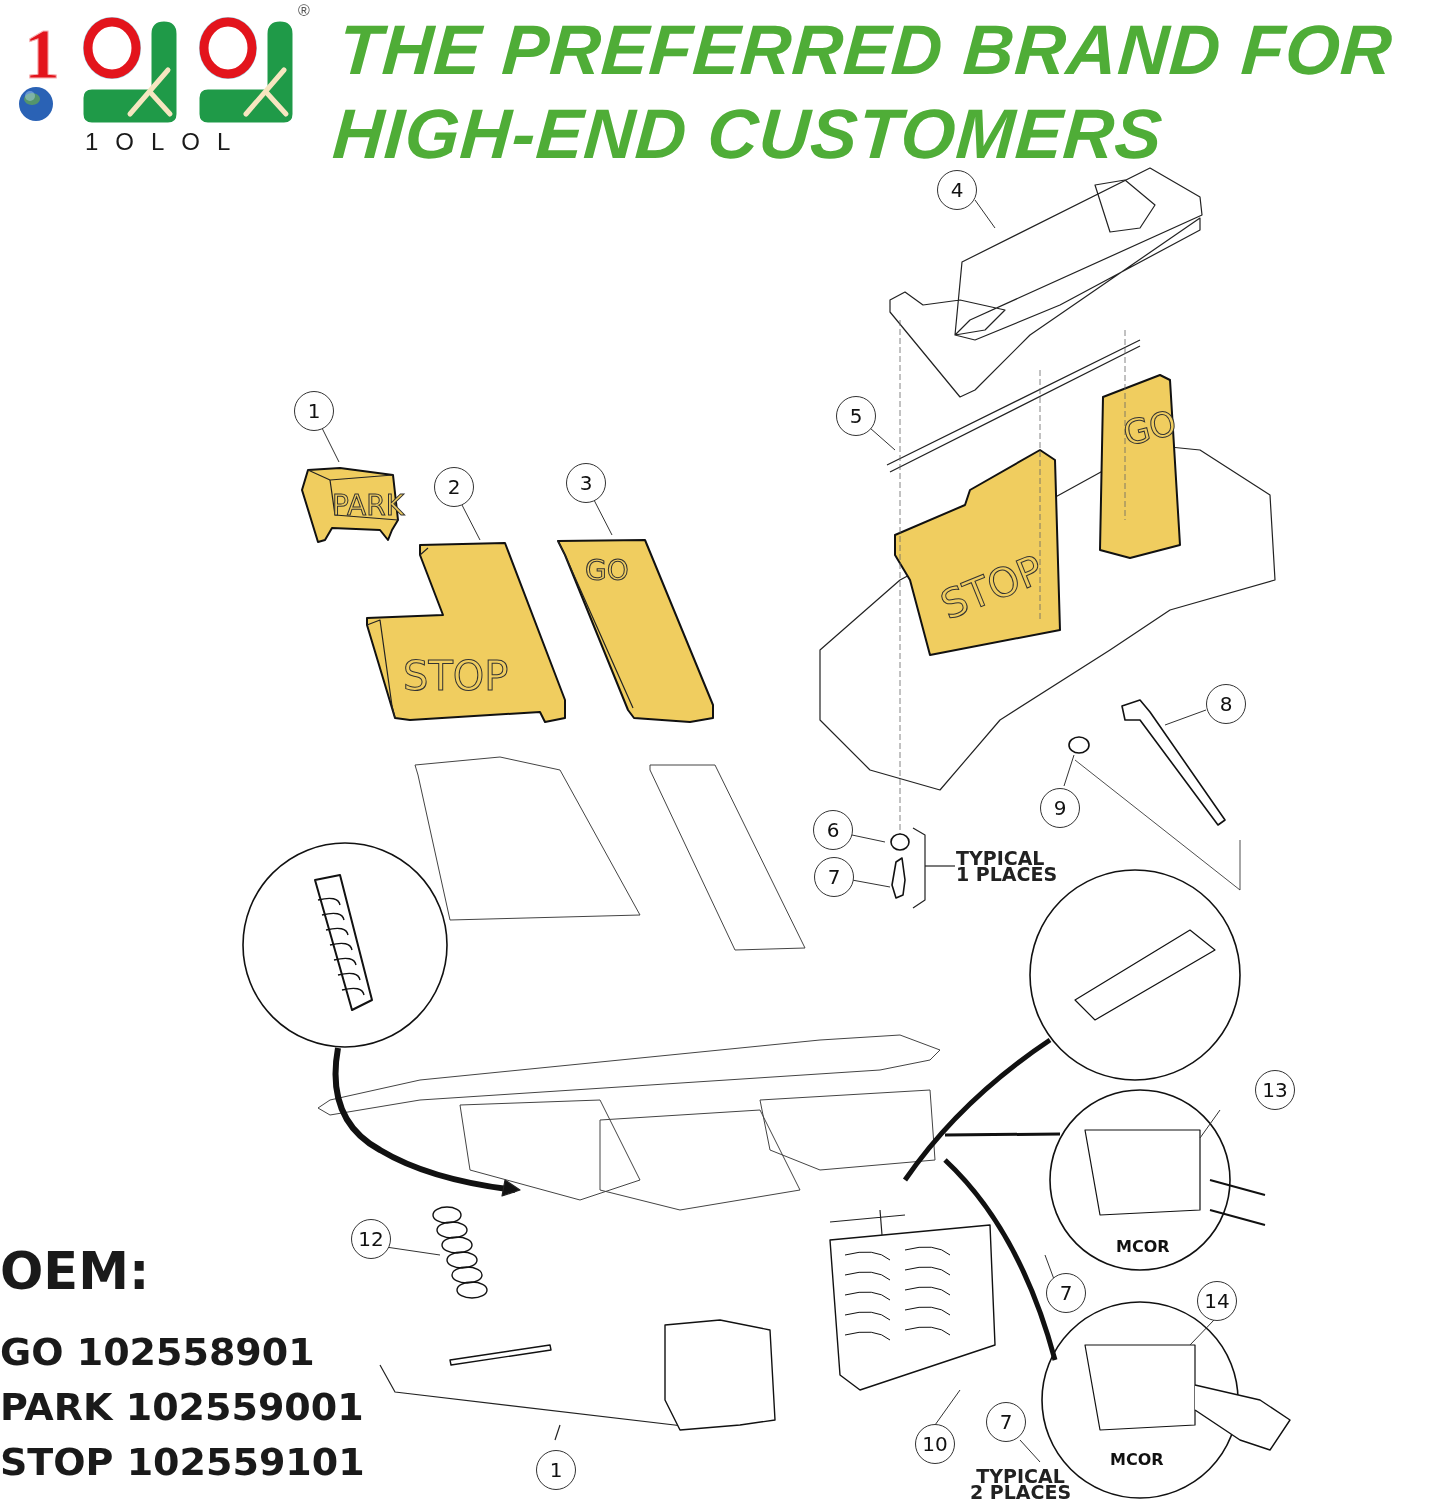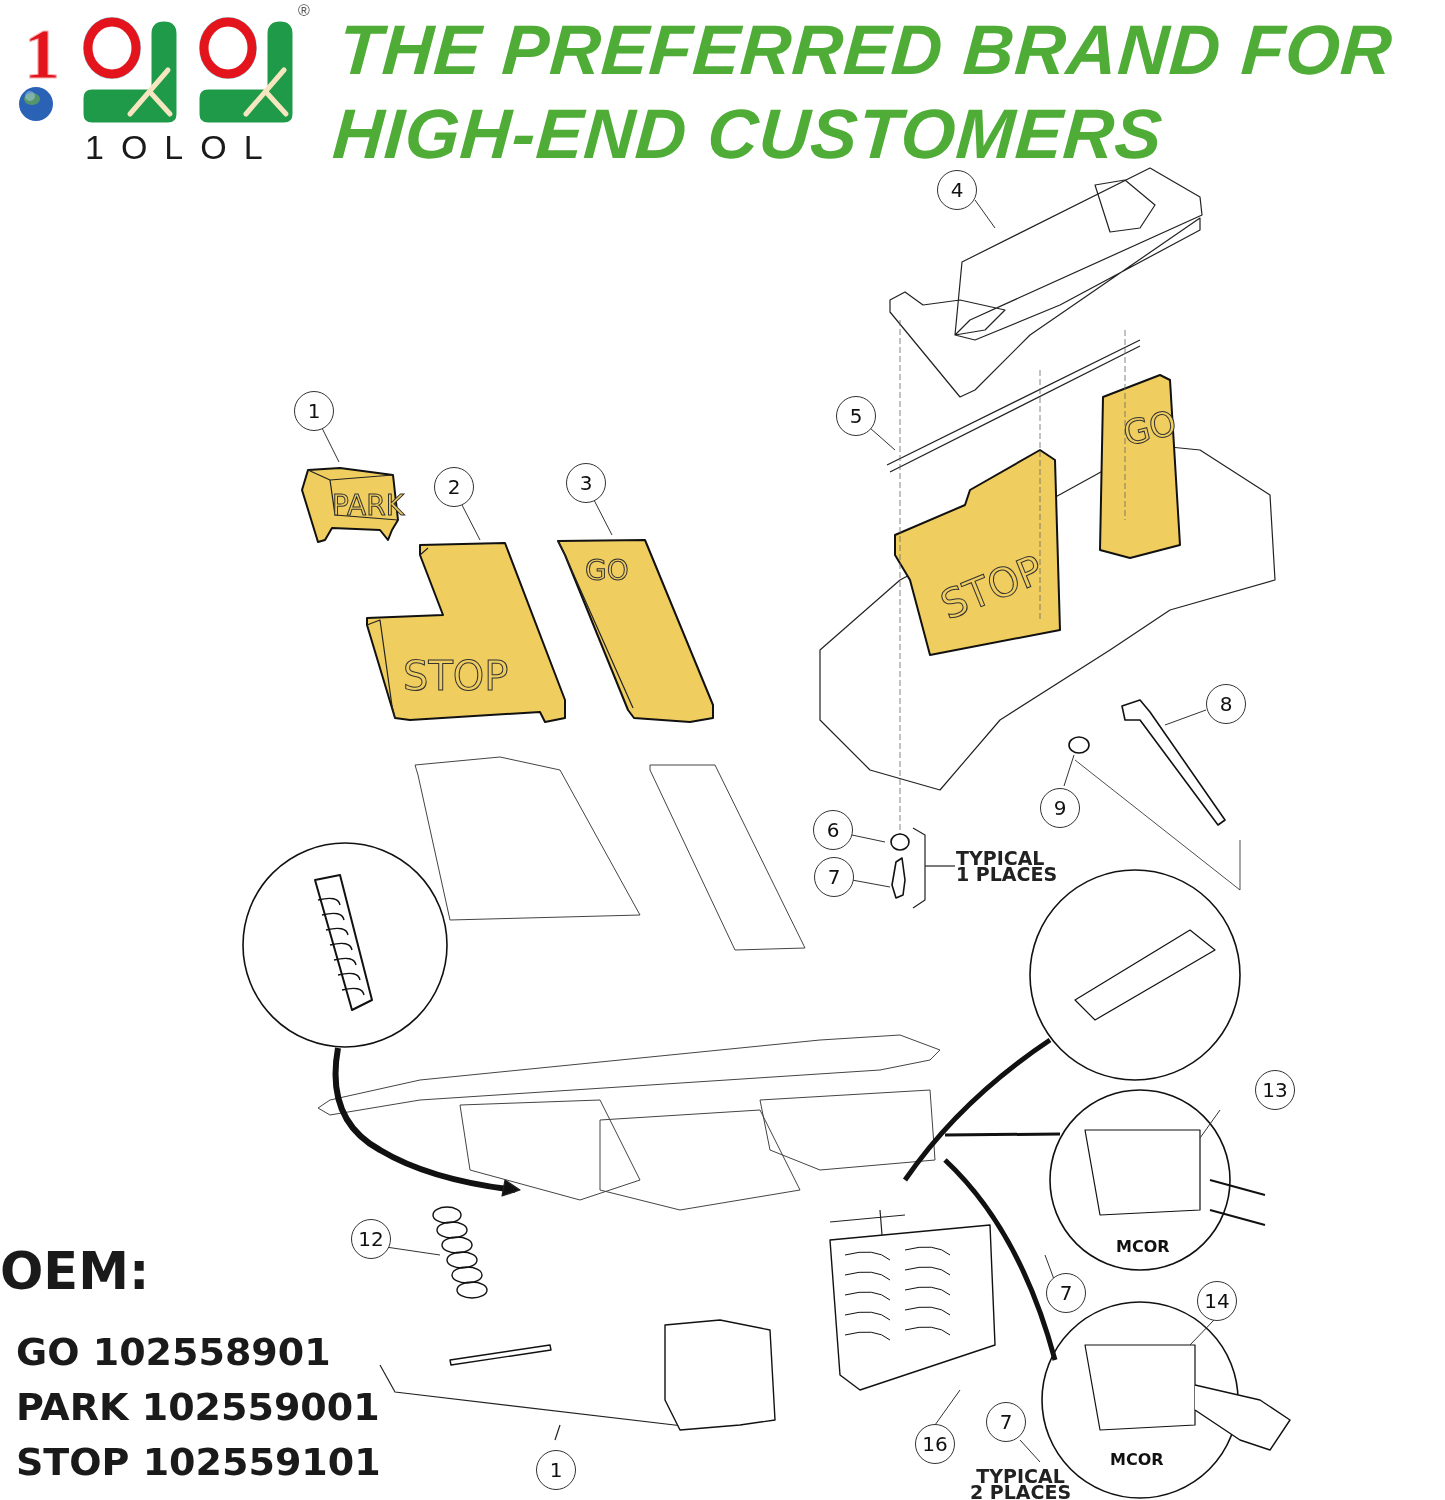--- a/index.html
+++ b/index.html
@@ -1,26 +1,26 @@
 <!DOCTYPE html>
 <html><head>
 <meta charset="utf-8">
 <style>
   html, body { margin:0; padding:0; background:#ffffff; }
   body { width:1445px; height:1500px; position:relative; overflow:hidden; font-family:"DejaVu Sans", sans-serif; }
   .abs { position:absolute; }
   
   .logo { left:10px; top:0; width:310px; height:170px; }
-  .logo-text { position:absolute; left:75px; top:128px; font-family:"Liberation Sans", sans-serif; font-size:34px; letter-spacing:17px; color:#1a1a1a; }
+  .logo-text { position:absolute; left:75px; top:128px; font-family:"Liberation Sans", sans-serif; font-size:24px; letter-spacing:17px; color:#1a1a1a; }
   .reg { position:absolute; left:288px; top:2px; font-family:"Liberation Sans", sans-serif; font-size:16px; color:#555; }
   
   .headline { left:336px; top:8px; width:1110px; font-family:"Liberation Sans", sans-serif; font-weight:700; font-style:italic; color:#4fad37; font-size:70px; line-height:84px; letter-spacing:1px; transform:skewX(-4deg); }
   
   .oem-title { left:0; top:1232px; font-family:"DejaVu Sans", sans-serif; font-weight:700; font-size:51px; color:#1a1a1a; line-height:80px; }
-  .oem-line { left:0; font-family:"DejaVu Sans", sans-serif; font-weight:700; font-size:38px; color:#1a1a1a; line-height:44px;margin-left:16px; }
+  .oem-line { left:0; font-family:"DejaVu Sans", sans-serif; font-weight:700; font-size:38px; color:#1a1a1a; line-height:44px; }
   
   .callout { position:absolute; width:40px; height:40px; border:1.3px solid #333; border-radius:50%; background:#fff; display:flex; align-items:center; justify-content:center; font-family:"DejaVu Sans", sans-serif; font-size:20px; color:#111; box-sizing:border-box; }
   .note { position:absolute; font-family:"DejaVu Sans", sans-serif; font-size:19px; font-weight:600; color:#222; line-height:16px; }
   .detail-label { position:absolute; font-family:"DejaVu Sans", sans-serif; font-size:16px; font-weight:600; color:#111; }
   svg.diagram { position:absolute; left:0; top:0; }
 </style>
 </head>
 <body>
 
 <div class="abs logo">
@@ -192,21 +192,21 @@
 <div class="callout" style="left:814px;top:857px;">
     <span>7</span>
   </div>
 <div class="callout" style="left:1206px;top:684px;">
     <span>8</span>
   </div>
 <div class="callout" style="left:1040px;top:788px;">
     <span>9</span>
   </div>
 <div class="callout" style="left:915px;top:1424px;">
-    <span>16</span>
+    <span>10</span>
   </div>
 <div class="callout" style="left:536px;top:1450px;">
     <span>1</span>
   </div>
 <div class="callout" style="left:351px;top:1219px;">
     <span>12</span>
   </div>
 <div class="callout" style="left:1255px;top:1070px;">
     <span>13</span>
   </div>

